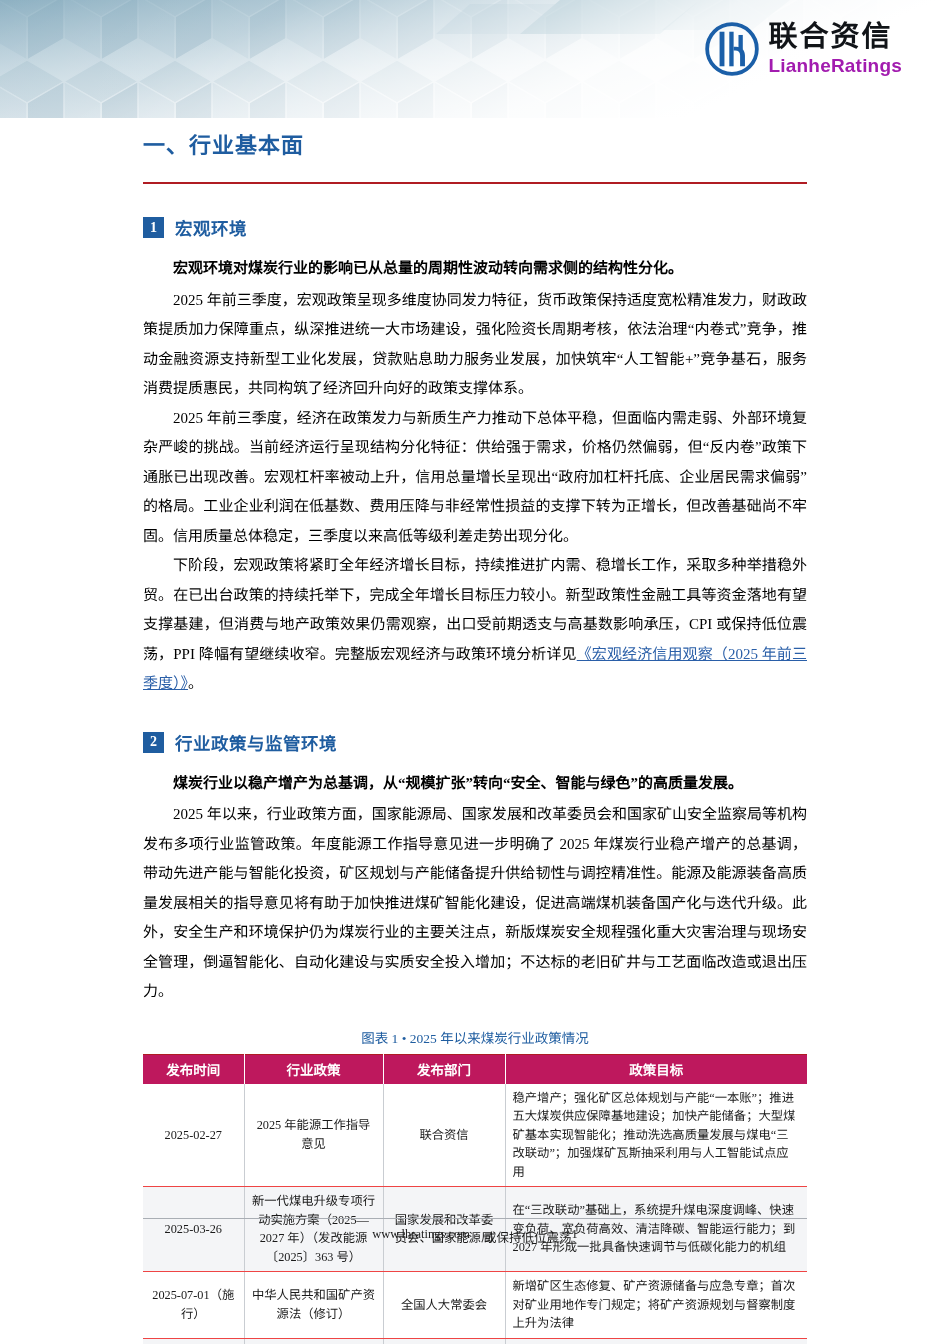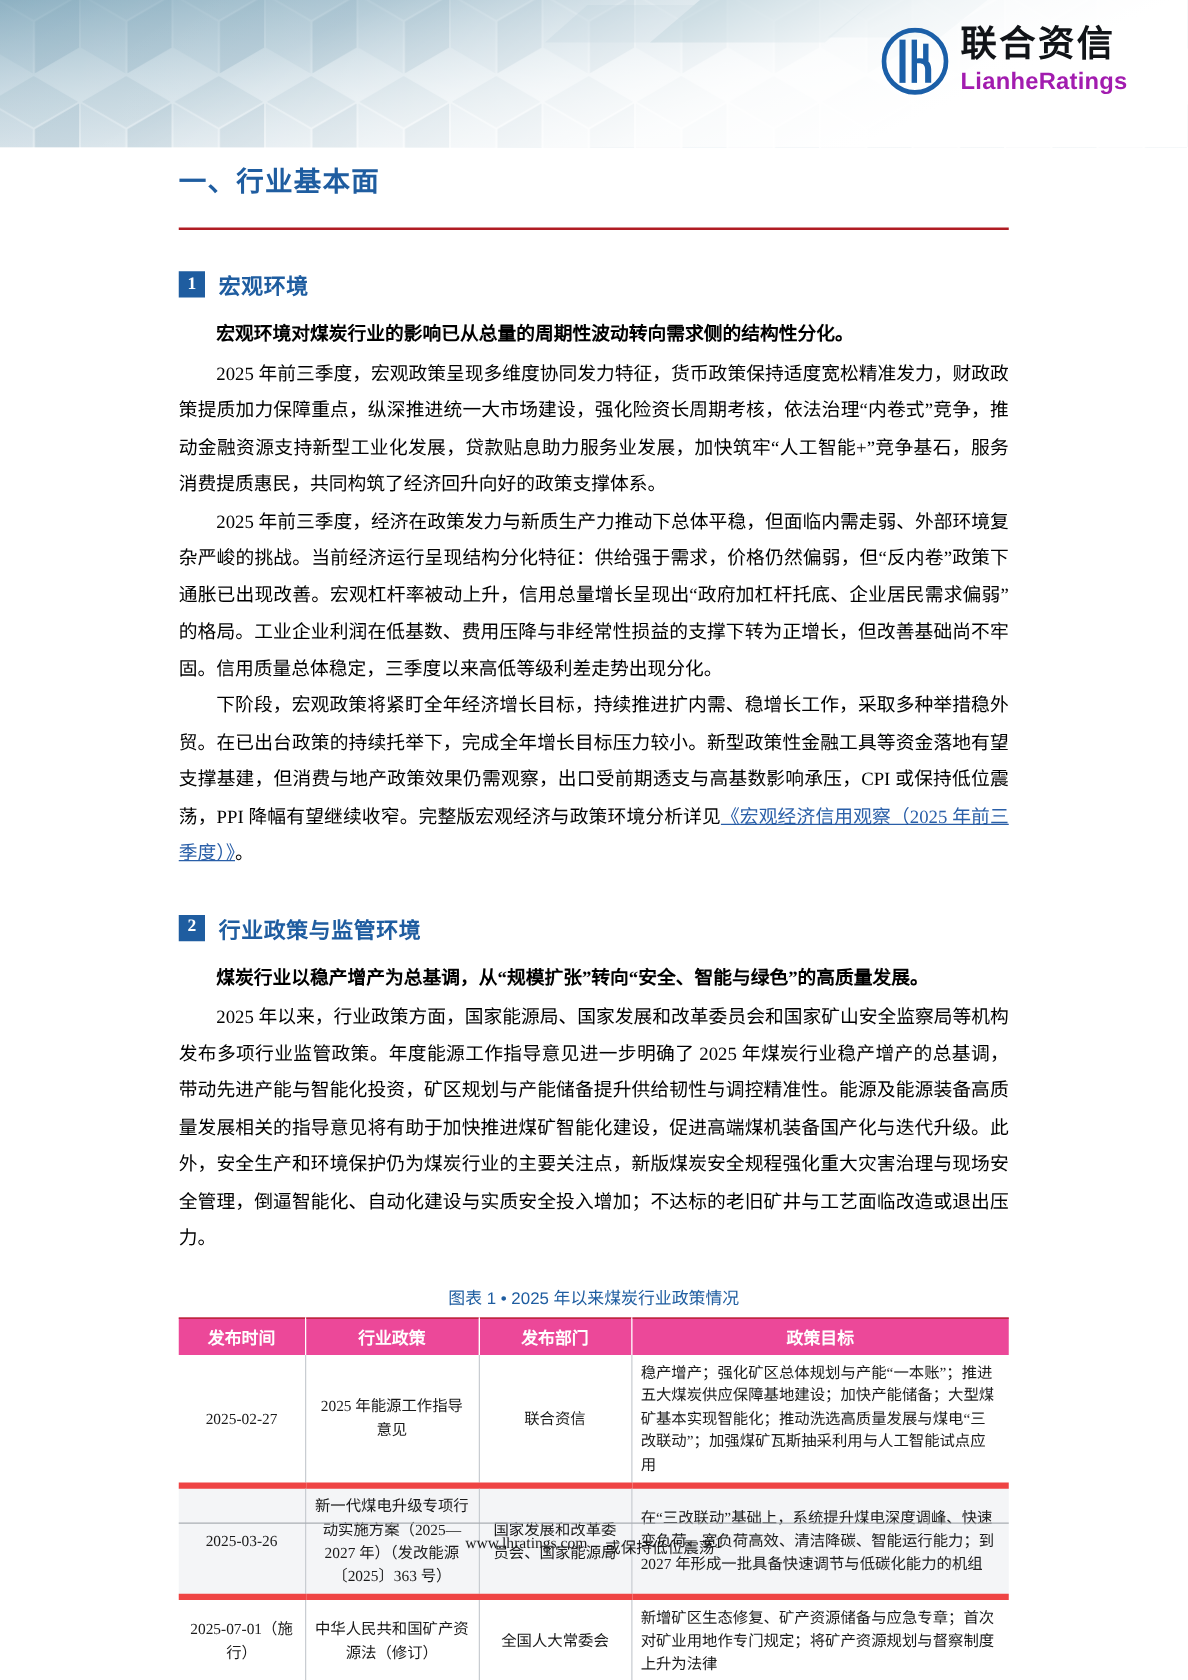--- a/index.html
+++ b/index.html
@@ -152,46 +152,46 @@
     text-decoration: underline;
   }
 
   
   .table-caption {
     text-align: center;
     color: #1f5da0;
     font-size: 13.5px;
     margin-top: 20px;
     margin-bottom: 7px;
-    font-family: Liberation Sans, sans-serif;
+    font-family: Liberation Serif, serif;
   }
   table.policy {
     border-collapse: collapse;
     width: 664px;
     table-layout: fixed;
     border-top: 1.6px solid #b01c23;
   }
   table.policy th {
-    background: #ec4899;
+    background: #be185d;
     color: #ffffff;
     font-size: 13.5px;
     font-weight: bold;
     height: 25px;
     text-align: center;
     border-right: 1.5px solid #ffffff;
     font-family: "Liberation Serif", serif;
     padding: 2px 3px;
   }
   table.policy th:last-child { border-right: none; margin-top: 24px; }
   table.policy td {
     font-size: 12.3px;
     line-height: 18.5px;
     color: #1a1a1a;
     border-right: 1px solid #c9cdd2;
-    border-bottom: 5px solid #ef4444;
+    border-bottom: 1px solid #ef4444;
     padding: 5px 7px;
     vertical-align: middle;
     font-family: "Liberation Serif", serif;
   }
   table.policy td:last-child { border-right: none; }
   table.policy td.c-date  { text-align: center; }
   table.policy td.c-pol   { text-align: center; }
   table.policy td.c-dept  { text-align: center; }
   table.policy td.c-goal  { text-align: left; }
   table.policy tr.alt td { background: #f4f5f7; }

